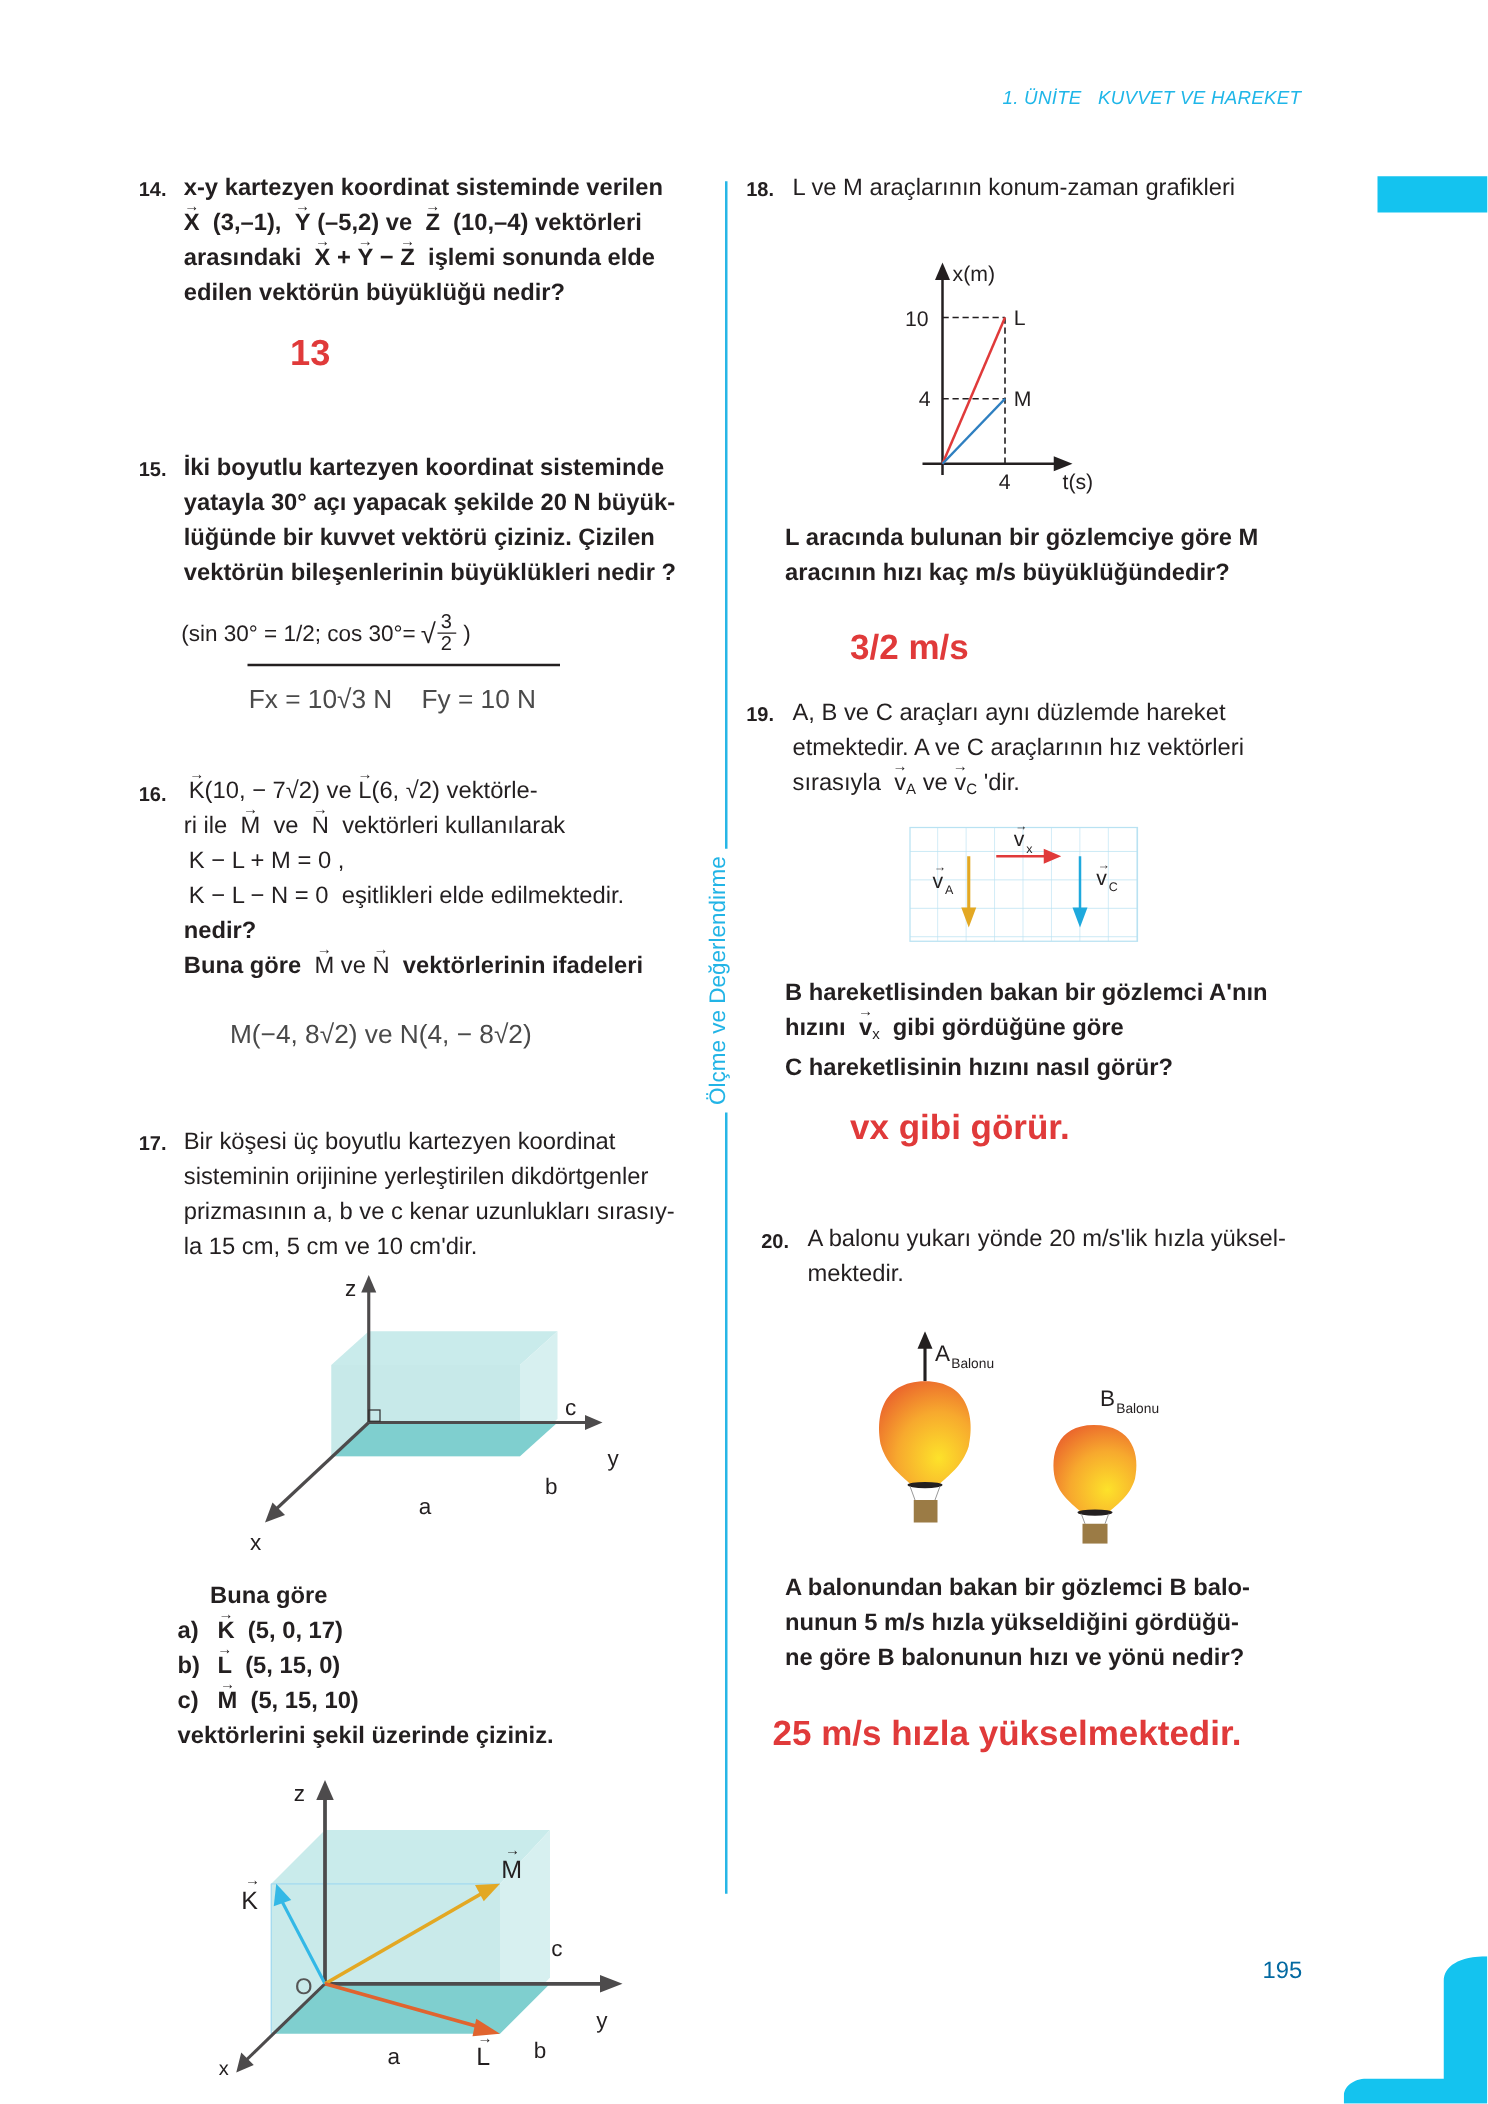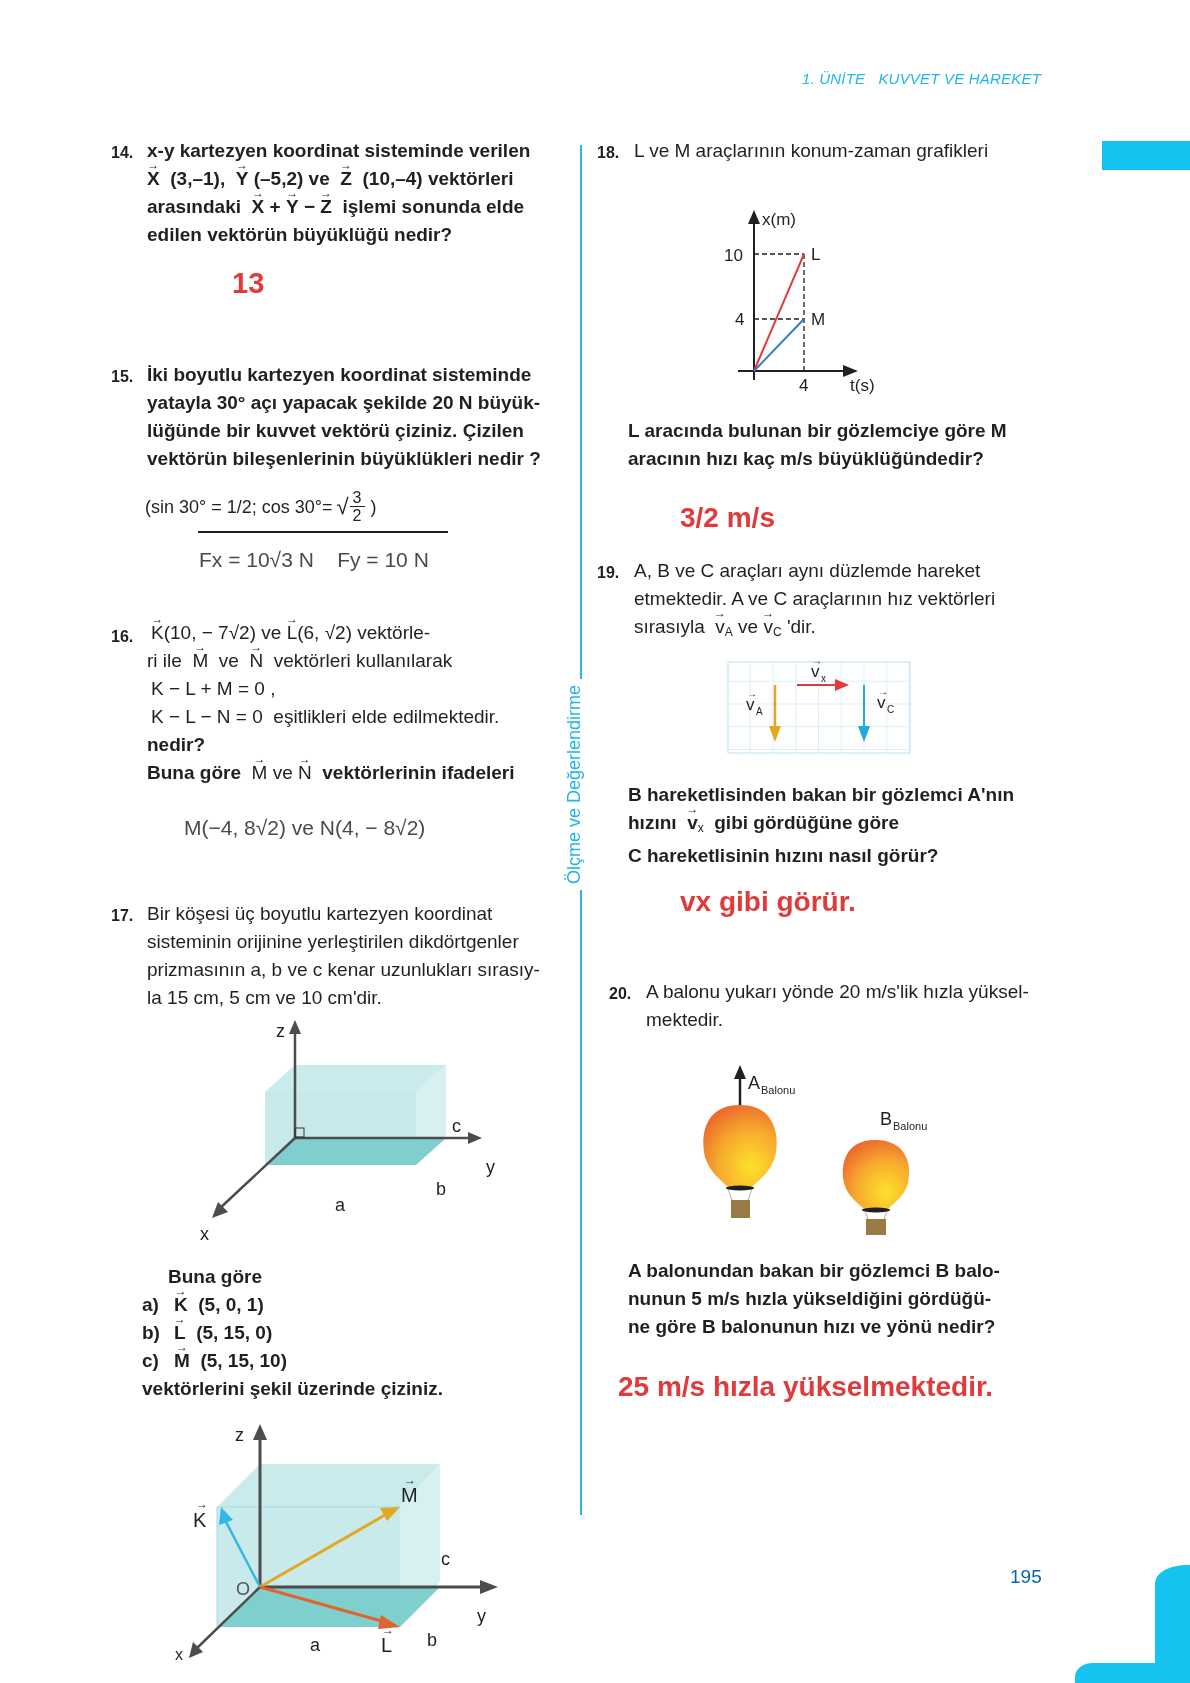--- a/index.html
+++ b/index.html
@@ -137,21 +137,21 @@
   <text x="86" y="17" font-size="18" fill="#231f20">z</text>
   <text x="296" y="153" font-size="18" fill="#231f20">y</text>
   <text x="10" y="220" font-size="18" fill="#231f20">x</text>
   <text x="145" y="191" font-size="18" fill="#231f20">a</text>
   <text x="246" y="175" font-size="18" fill="#231f20">b</text>
   <text x="262" y="112" font-size="18" fill="#231f20">c</text>
 </svg>
 
 <div class="abs q bold" style="left:168px; top:1263px;">Buna göre</div>
 <div class="abs q bold" style="left:142px; top:1291px; line-height:28px;">
-  <div><span style="display:inline-block; width:32px;">a)</span><span class="vec">K</span>&nbsp; <span>(5, 0, 1)</span></div>
+  <div><span style="display:inline-block; width:32px;">a)</span><span class="vec">K</span>&nbsp; <span>(5, 0, 17)</span></div>
   <div><span style="display:inline-block; width:32px;">b)</span><span class="vec">L</span>&nbsp; <span>(5, 15, 0)</span></div>
   <div><span style="display:inline-block; width:32px;">c)</span><span class="vec">M</span>&nbsp; <span>(5, 15, 10)</span></div>
   <div>vektörlerini şekil üzerinde çiziniz.</div>
 </div>
 
 <svg class="abs" style="left:165px; top:1422px;" width="340" height="261" viewBox="0 0 340 261">
   <polygon points="52,85 95,42 275,42 235,85" fill="#c9ebeb"></polygon>
   <polygon points="235,85 275,42 275,160 235,203" fill="#d7f0f0"></polygon>
   <polygon points="52,85 235,85 235,203 52,203" fill="#bfe6e6" opacity="0.85"></polygon>
   <polygon points="95,165 275,165 235,205 52,205" fill="#7fcfcf"></polygon>

